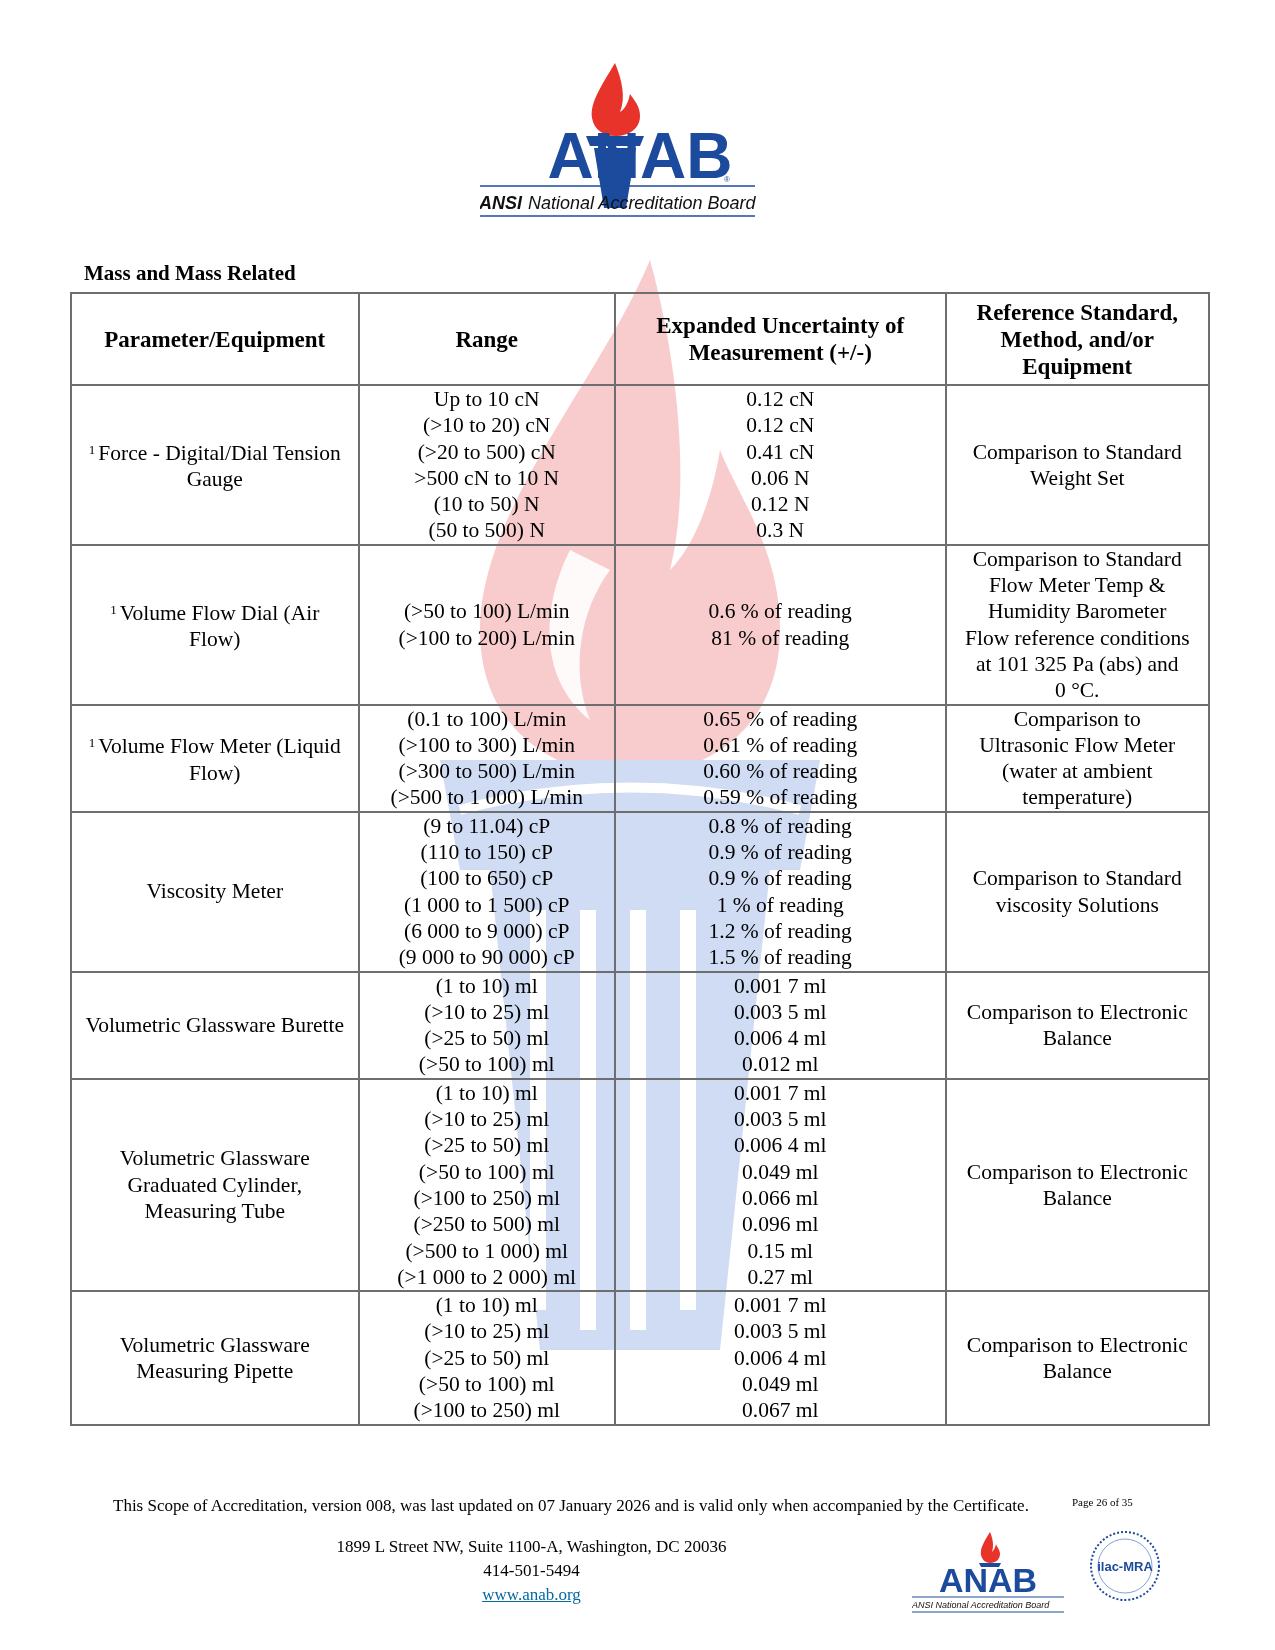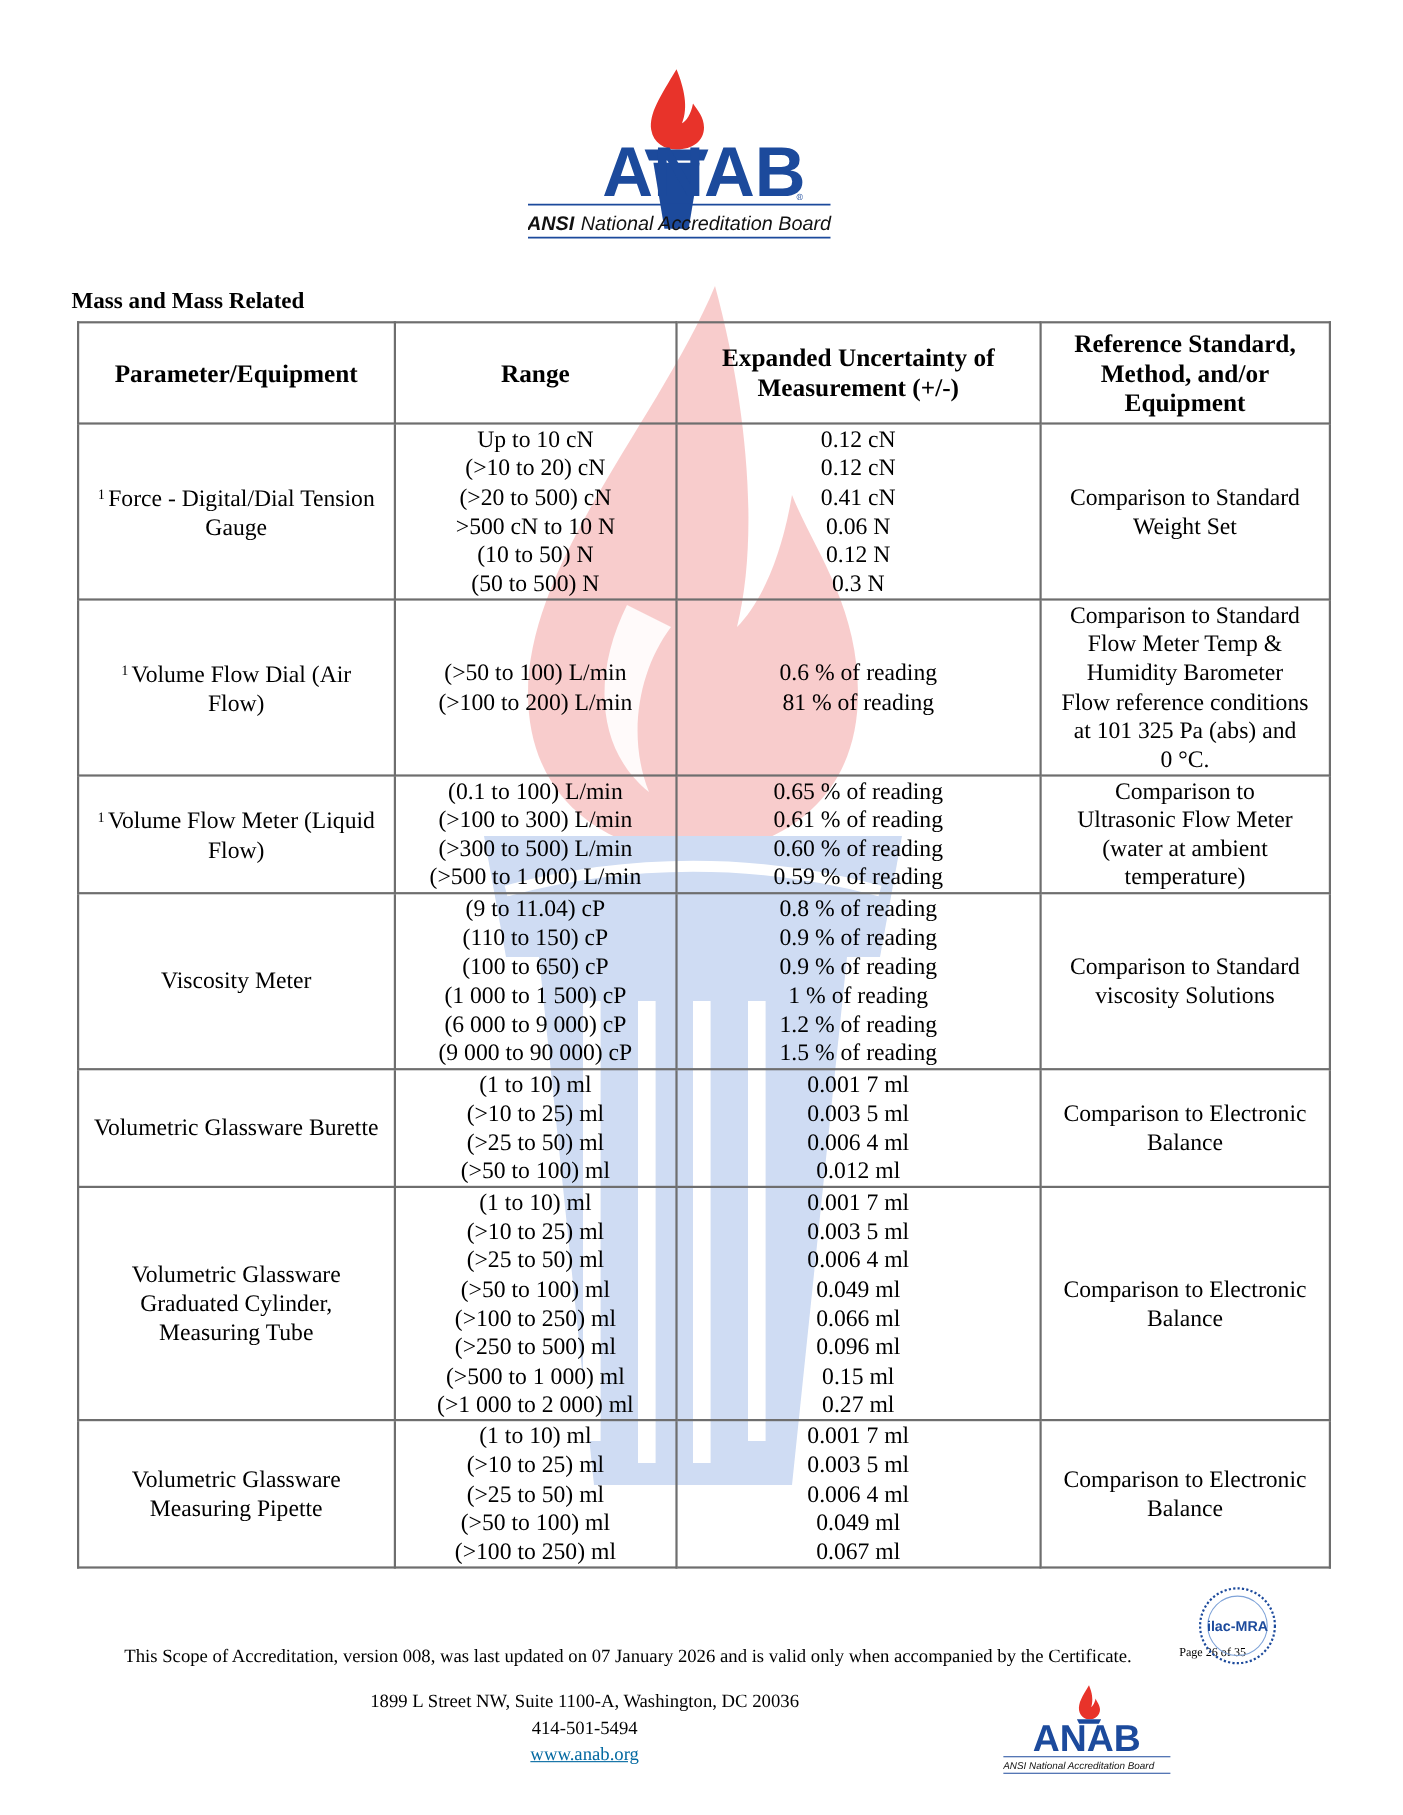--- a/index.html
+++ b/index.html
@@ -6,38 +6,38 @@
     body { width: 1275px; height: 1650px; position: relative; overflow: hidden;
            font-family: "Liberation Serif", "DejaVu Serif", serif; color: #000; }
 
     
     .logo { position: absolute; left: 480px; top: 58px; width: 320px; height: 170px; }
     .logo svg { display: block; }
 
     
     .watermark { position: absolute; left: 420px; top: 250px; width: 420px; height: 1120px; z-index: 0; pointer-events: none; }
 
-    .section-title { position: absolute; left: 65px; top: 261px; font-size: 21px; font-weight: bold; z-index: 2; }
+    .section-title { position: absolute; left: 84px; top: 261px; font-size: 21px; font-weight: bold; z-index: 2; }
 
     table.scope { position: absolute; left: 70px; top: 292px; width: 1140px; border-collapse: collapse; z-index: 2; background: transparent; }
     table.scope th, table.scope td { border: 2px solid #6e6e6e; text-align: center; vertical-align: middle; padding: 0 4px; }
     table.scope th { font-size: 23px; font-weight: bold; line-height: 27px; height: 90px; }
     table.scope td { font-size: 21.5px; line-height: 26.3px; text-align: center; }
     col.c1 { width: 287px; } col.c2 { width: 256px; } col.c3 { width: 330px; } col.c4 { width: 263px; }
     .line { display: block; white-space: nowrap; }
     sup.fn { font-size: 13px; vertical-align: 6px; margin-right: 3px; }
 
     
     .footer-note { position: absolute; left: 113px; top: 1496px; font-size: 17px; white-space: nowrap; }
     .footer-page { position: absolute; left: 1072px; top: 1496px; font-size: 11px; white-space: nowrap; }
     .footer-addr { position: absolute; left: 0; width: 1275px; text-align: center; top: 1535px; font-size: 17px; line-height: 24px; }
     .footer-addr .l { position: absolute; left: 4px; width: 1055px; text-align: center; white-space: nowrap; }
     .footer-addr a { color: #0369a1; text-decoration: underline; }
     .footer-logo { position: absolute; left: 912px; top: 1530px; width: 160px; height: 84px; }
-    .ilac-logo { position: absolute; left: 1087px; top: 1440px; width: 76px; height: 76px; }
+    .ilac-logo { position: absolute; left: 1087px; top: 1528px; width: 76px; height: 76px; }
   </style>
 </head>
 <body>
 
 <div class="watermark">
   <svg width="420" height="1120" viewBox="0 0 420 1120">
     <path d="M230 10 C 180 130, 60 260, 60 380 C 60 470, 120 520, 210 530 C 300 520, 360 470, 360 380 C 360 300, 320 250, 300 200 C 290 260, 270 300, 250 320 C 270 240, 260 120, 230 10 Z" fill="#f7c3c3" opacity="0.85"></path>
     <path d="M150 300 C 120 360, 120 430, 170 470 C 150 420, 160 360, 190 320 Z" fill="#ffffff" opacity="0.9"></path>
     <path d="M20 510 L400 510 L380 620 L40 620 Z" fill="#cfdcf3"></path>
     <path d="M40 560 C 150 530, 270 530, 380 560" stroke="#ffffff" stroke-width="10" fill="none"></path>

